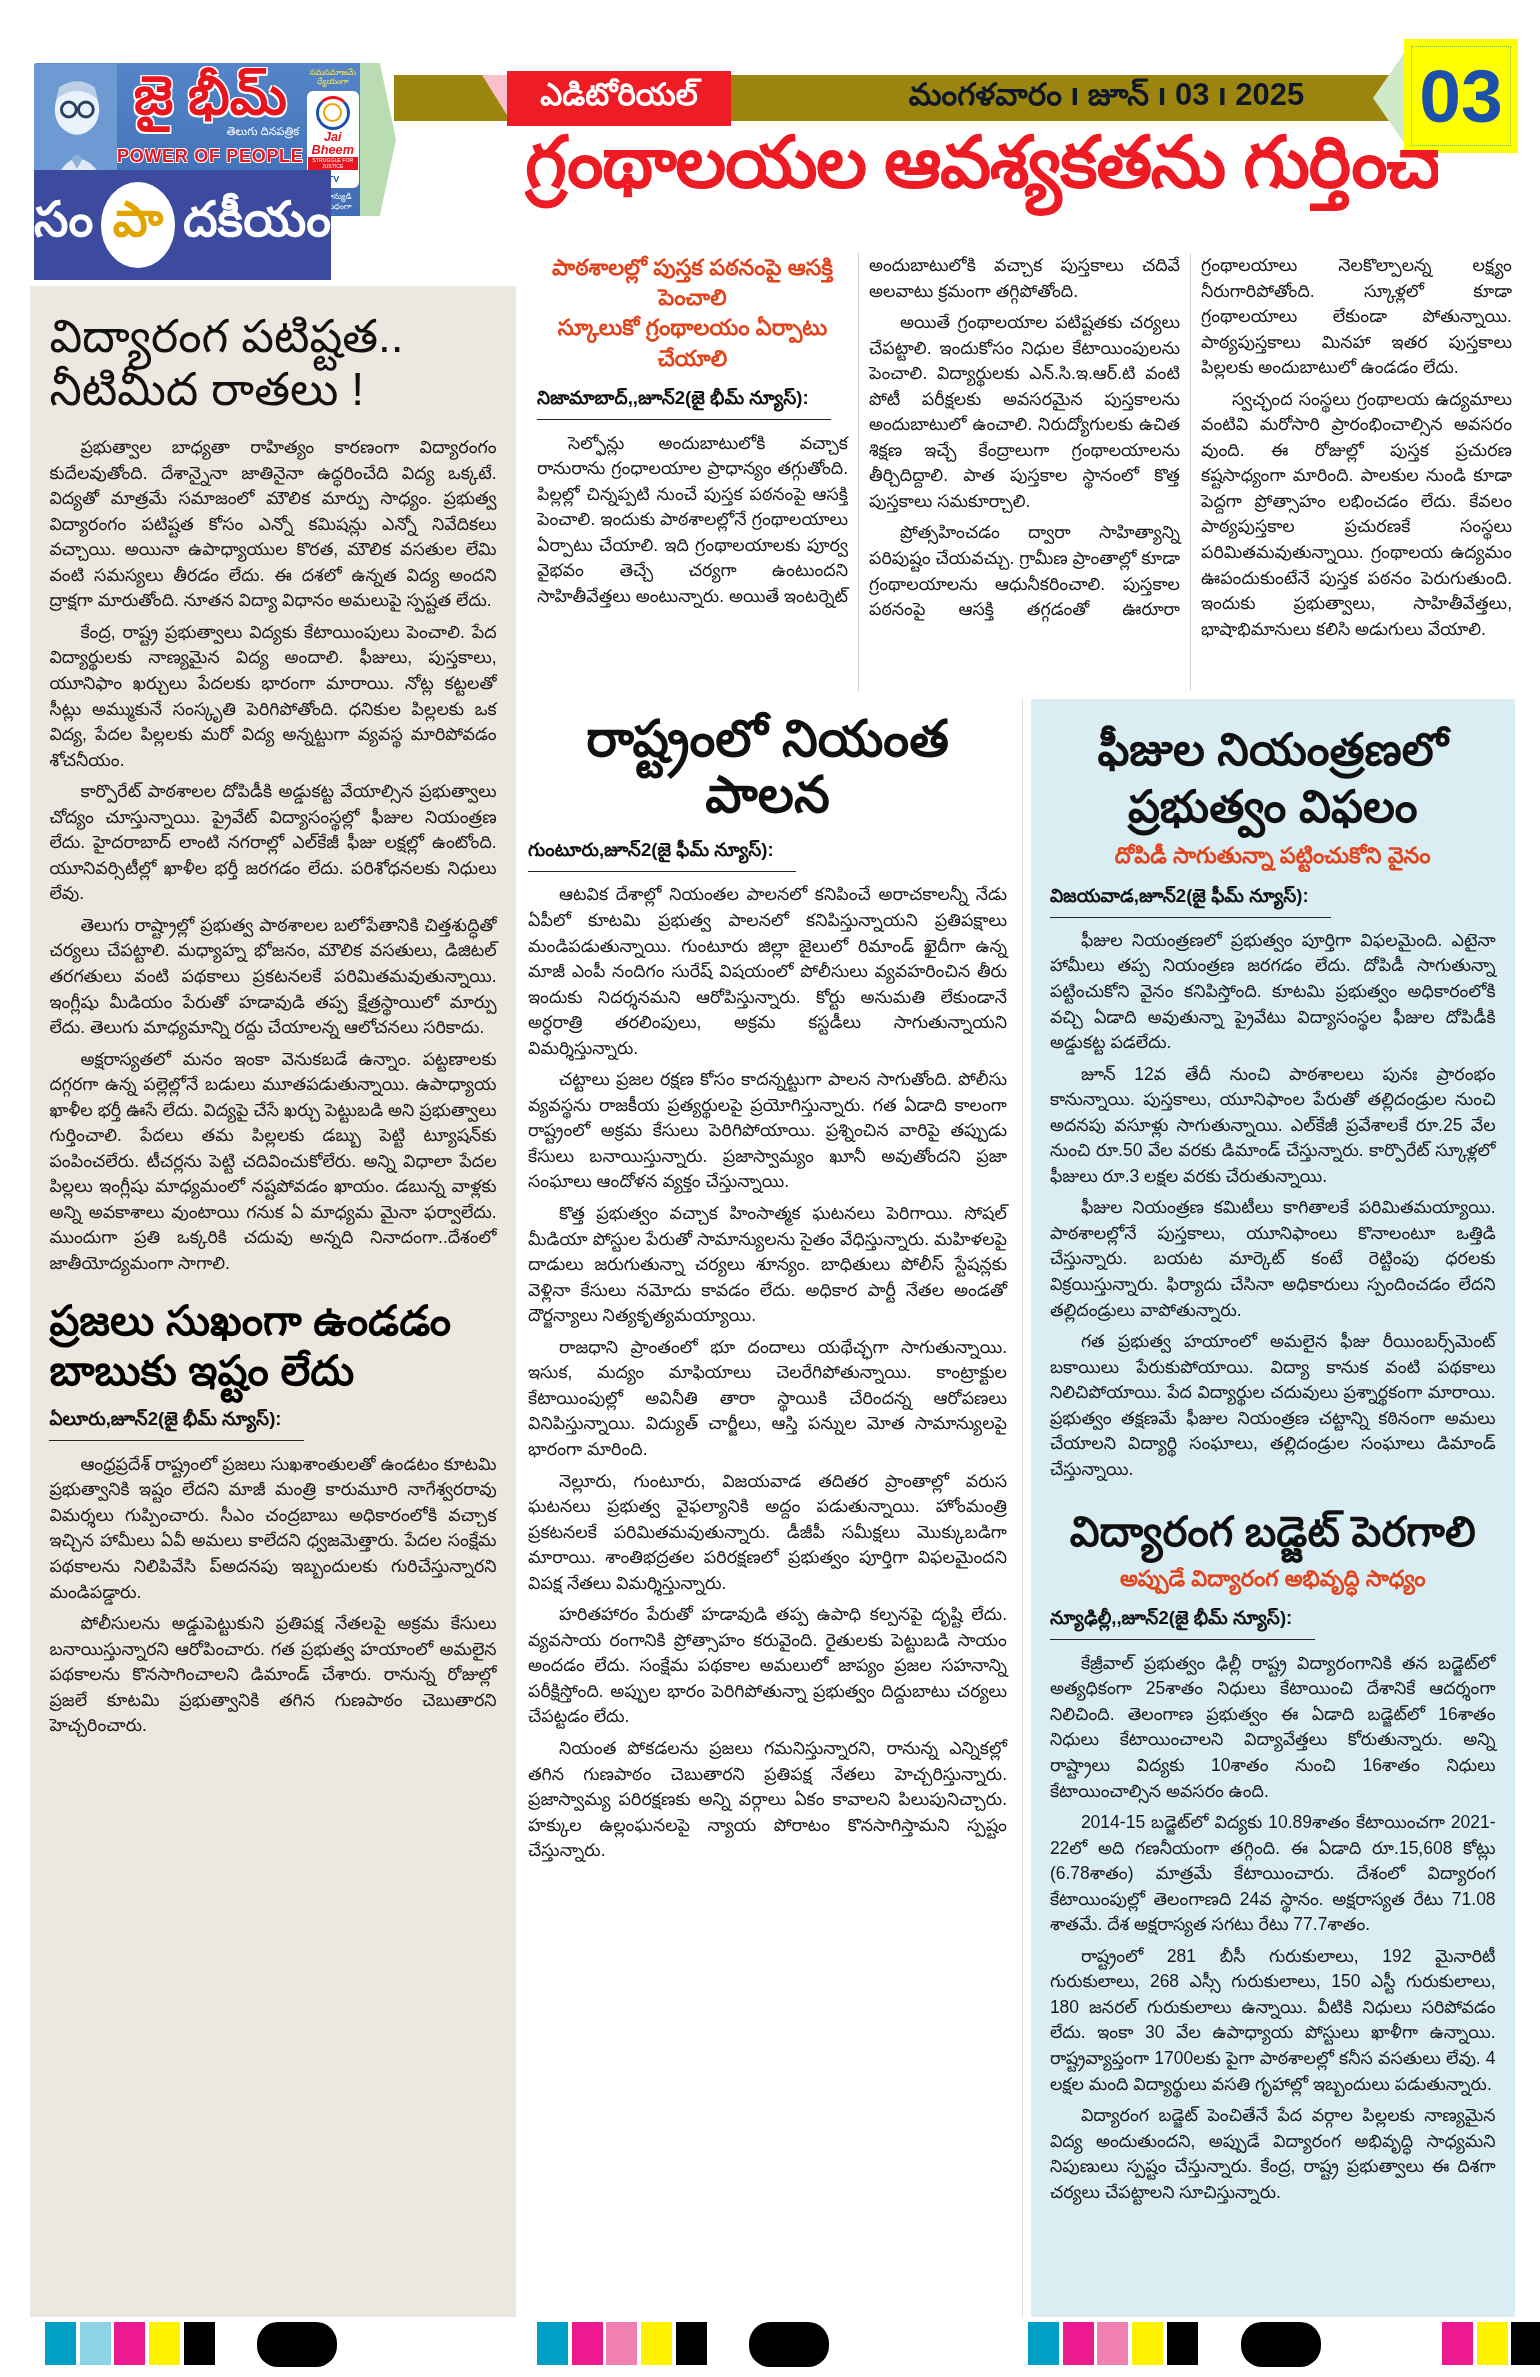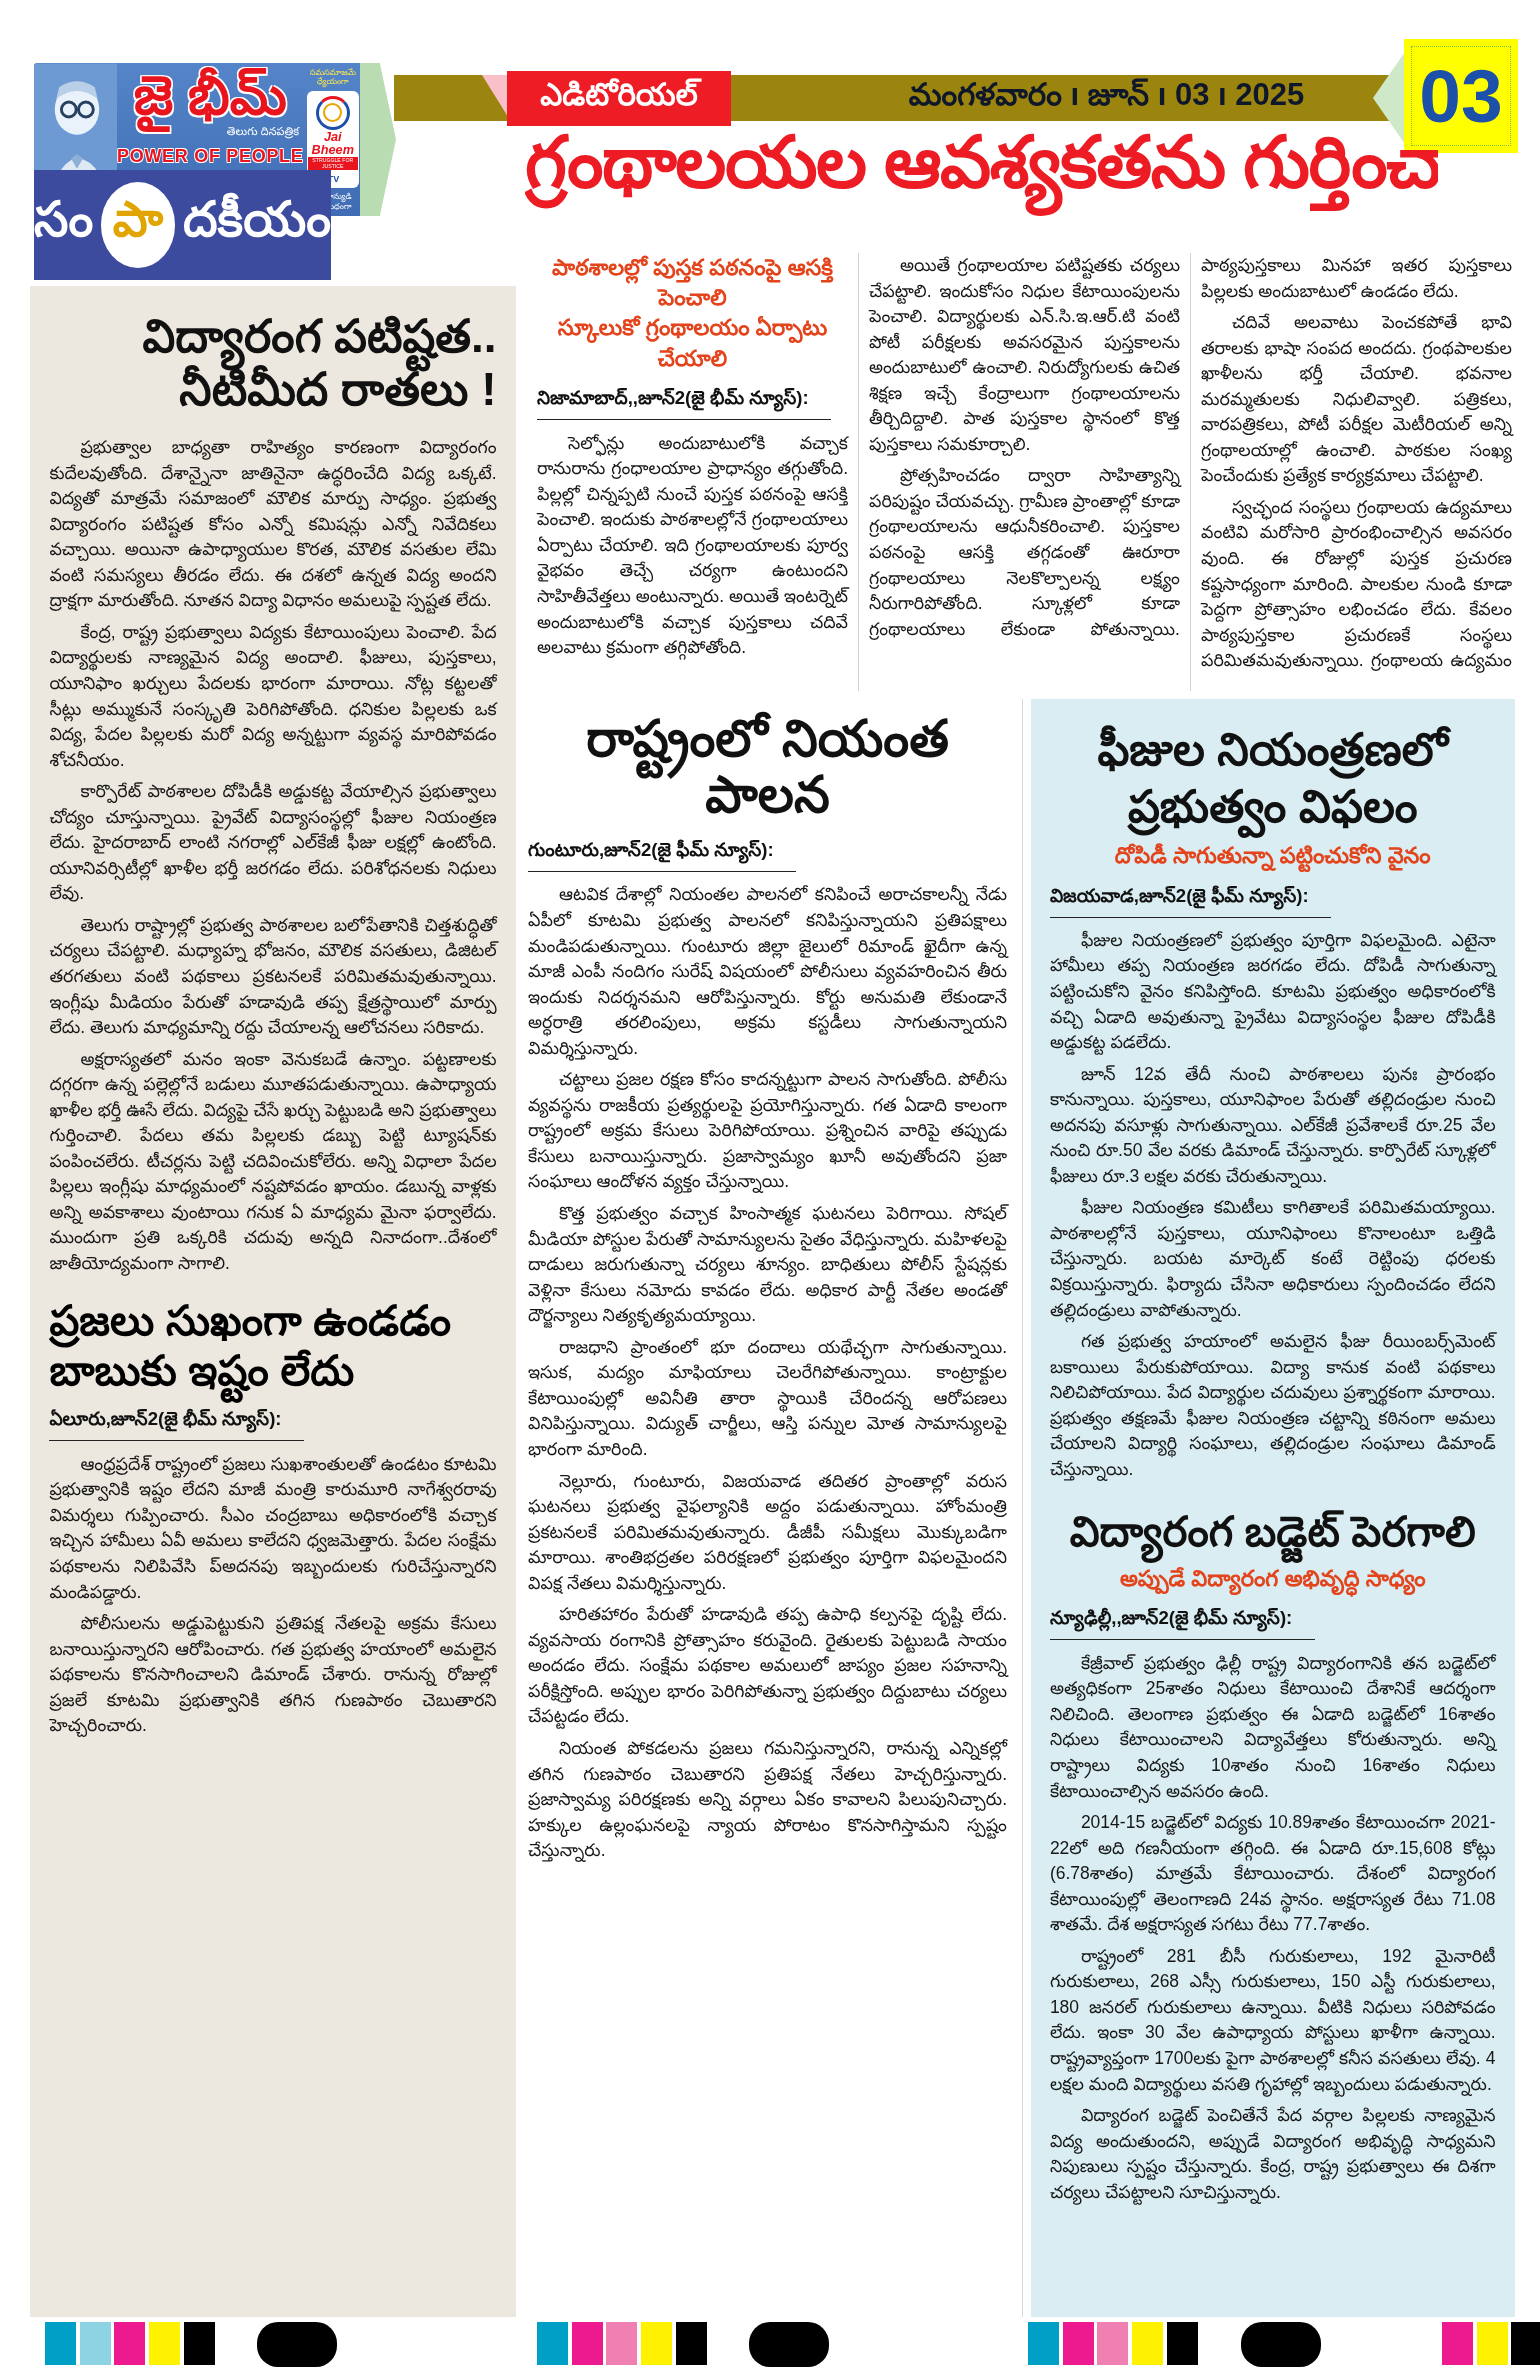--- a/index.html
+++ b/index.html
@@ -49,21 +49,21 @@
   .editorial-label .circle { width:86px; height:86px; background:#fff; border-radius:50%;
     display:flex; align-items:center; justify-content:center; color:#e2a400; font-size:49px; font-weight:800; }
 
   
   .content { position:absolute; left:30px; top:250px; width:1485px; bottom:60px; display:flex; }
   .col-left { width:486px; flex:none; display:flex; flex-direction:column; }
   .left-spacer { height:36px; }
   .gray-panel { flex:1; background:#ece8df; padding:19.4px 19.4px 15px; overflow:hidden; }
   .col-rest { flex:1; margin-left:12px; display:flex; flex-direction:column; }
 
-  h1.art { text-align:right; color:#111; font-weight:700; }
+  h1.art { text-align:left; color:#111; font-weight:400; }
   .left-head { font-size:46px; line-height:1.15; margin:4.5px 0 19.4px; }
   .left-head2 { font-size:42px; line-height:1.18; margin:19.4px 0 7.5px; }
   .mid-head { font-size:51px; line-height:1.1; margin:12px 0 16.4px; text-align:center; font-weight:700; color:#111; }
   .blue-head { font-size:45px; line-height:1.25; margin:7.5px 0 6px; text-align:center; font-weight:800; color:#111; }
   .blue-head2 { font-size:42px; line-height:1.2; margin:25px 0 6px; text-align:center; font-weight:800; color:#111; }
   .red-sub { color:#e3441c; font-size:22.4px; line-height:1.35; text-align:center; font-weight:600; }
   .dateline-wrap { margin:13.4px 0 10.4px; }
   .dateline { display:inline-block; font-weight:700; font-size:18.6px; color:#111; border-bottom:1.5px solid #222; padding:0 22.4px 6px 0; }
   .body-text p { font-size:17.5px; line-height:1.46; text-align:justify; color:#161616; text-indent:31px; margin-bottom:6px; }
 
@@ -171,21 +171,20 @@
     <div class="col-rest">
 
       <div class="mainart">
         <div class="red-sub">పాఠశాలల్లో పుస్తక పఠనంపై ఆసక్తి పెంచాలి</div>
         <div class="red-sub">స్కూలుకో గ్రంథాలయం ఏర్పాటు చేయాలి</div>
         <div class="dateline-wrap"><span class="dateline">నిజామాబాద్,,జూన్2(జై భీమ్ న్యూస్):</span></div>
         <div class="body-text">
             <p>సెల్ఫోన్లు అందుబాటులోకి వచ్చాక రానురాను గ్రంధాలయాల ప్రాధాన్యం తగ్గుతోంది. పిల్లల్లో చిన్నప్పటి నుంచే పుస్తక పఠనంపై ఆసక్తి పెంచాలి. ఇందుకు పాఠశాలల్లోనే గ్రంథాలయాలు ఏర్పాటు చేయాలి. ఇది గ్రంథాలయాలకు పూర్వ వైభవం తెచ్చే చర్యగా ఉంటుందని సాహితీవేత్తలు అంటున్నారు. అయితే ఇంటర్నెట్ అందుబాటులోకి వచ్చాక పుస్తకాలు చదివే అలవాటు క్రమంగా తగ్గిపోతోంది.</p>
             <p>అయితే గ్రంథాలయాల పటిష్టతకు చర్యలు చేపట్టాలి. ఇందుకోసం నిధుల కేటాయింపులను పెంచాలి. విద్యార్థులకు ఎన్.సి.ఇ.ఆర్.టి వంటి పోటీ పరీక్షలకు అవసరమైన పుస్తకాలను అందుబాటులో ఉంచాలి. నిరుద్యోగులకు ఉచిత శిక్షణ ఇచ్చే కేంద్రాలుగా గ్రంథాలయాలను తీర్చిదిద్దాలి. పాత పుస్తకాల స్థానంలో కొత్త పుస్తకాలు సమకూర్చాలి.</p>
             <p>ప్రోత్సహించడం ద్వారా సాహిత్యాన్ని పరిపుష్టం చేయవచ్చు. గ్రామీణ ప్రాంతాల్లో కూడా గ్రంథాలయాలను ఆధునీకరించాలి. పుస్తకాల పఠనంపై ఆసక్తి తగ్గడంతో ఊరూరా గ్రంథాలయాలు నెలకొల్పాలన్న లక్ష్యం నీరుగారిపోతోంది. స్కూళ్లలో కూడా గ్రంథాలయాలు లేకుండా పోతున్నాయి. పాఠ్యపుస్తకాలు మినహా ఇతర పుస్తకాలు పిల్లలకు అందుబాటులో ఉండడం లేదు.</p>
-            <p>చదివే అలవాటు పెంచకపోతే భావి తరాలకు భాషా సంపద అందదు. గ్రంథపాలకుల ఖాళీలను భర్తీ చేయాలి. భవనాల మరమ్మతులకు నిధులివ్వాలి. పత్రికలు, వారపత్రికలు, పోటీ పరీక్షల మెటీరియల్ అన్ని గ్రంథాలయాల్లో ఉంచాలి. పాఠకుల సంఖ్య పెంచేందుకు ప్రత్యేక కార్యక్రమాలు చేపట్టాలి.</p>
             <p>స్వచ్ఛంద సంస్థలు గ్రంథాలయ ఉద్యమాలు వంటివి మరోసారి ప్రారంభించాల్సిన అవసరం వుంది. ఈ రోజుల్లో పుస్తక ప్రచురణ కష్టసాధ్యంగా మారింది. పాలకుల నుండి కూడా పెద్దగా ప్రోత్సాహం లభించడం లేదు. కేవలం పాఠ్యపుస్తకాల ప్రచురణకే సంస్థలు పరిమితమవుతున్నాయి. గ్రంథాలయ ఉద్యమం ఊపందుకుంటేనే పుస్తక పఠనం పెరుగుతుంది. ఇందుకు ప్రభుత్వాలు, సాహితీవేత్తలు, భాషాభిమానులు కలిసి అడుగులు వేయాలి.</p>
           </div>
       </div>
 
       <div class="lower">
 
         <div class="middle-art">
           <h2 class="mid-head">రాష్ట్రంలో నియంత పాలన</h2>
           <div class="dateline-wrap"><span class="dateline">గుంటూరు,జూన్2(జై ఫీమ్ న్యూస్):</span></div>
           <div class="body-text">

